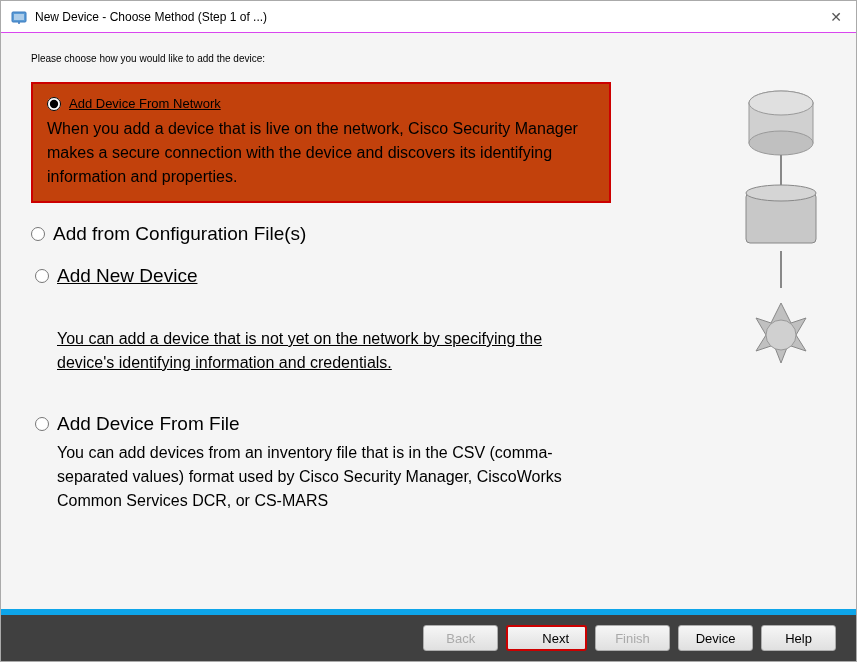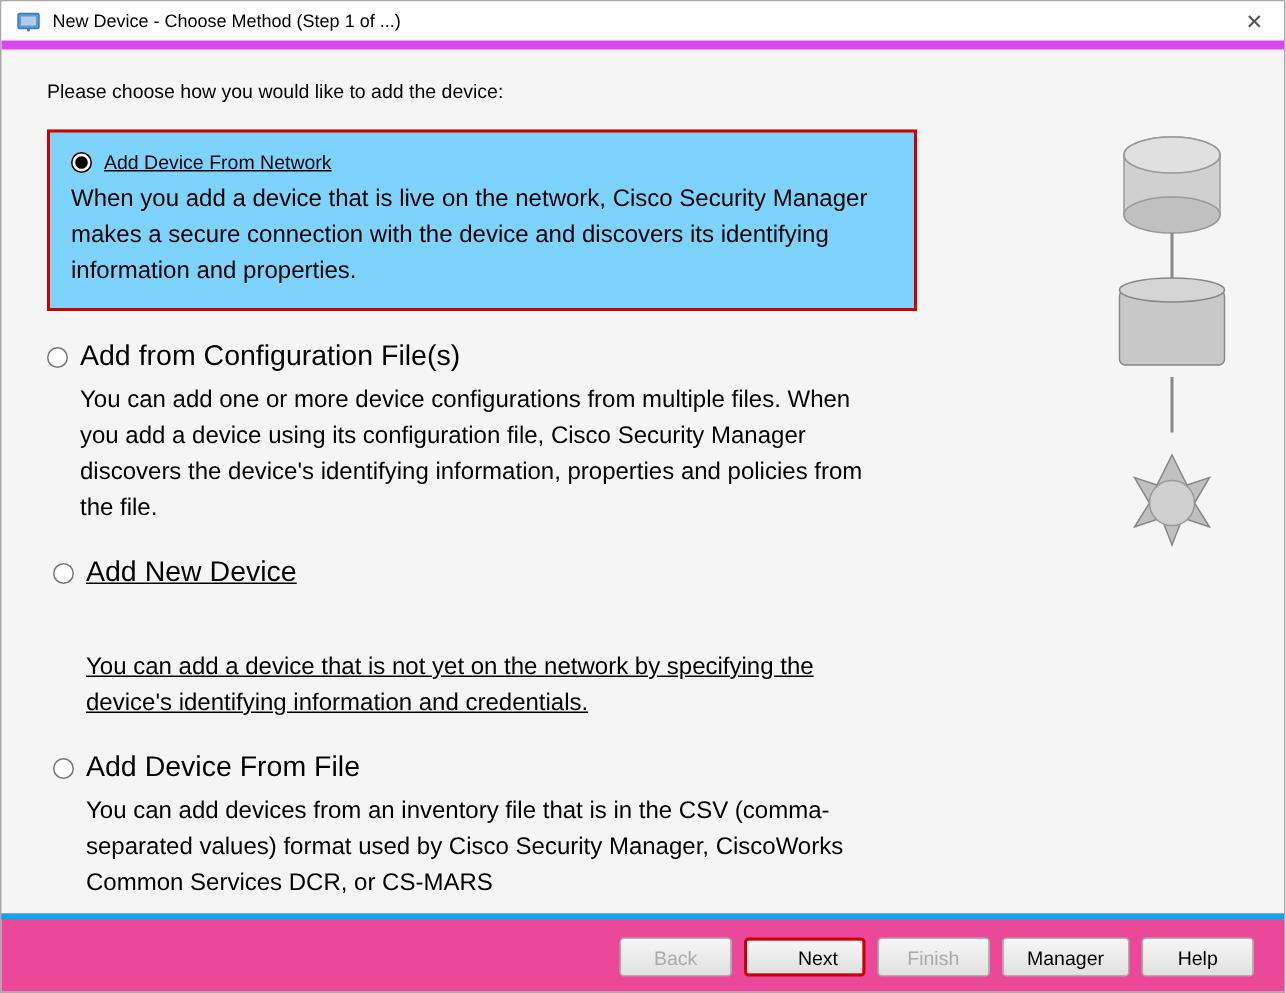--- a/index.html
+++ b/index.html
@@ -16,21 +16,21 @@
       width: 857px;
       height: 662px;
       background: #f5f5f5;
       border: 1px solid #aaa;
       box-shadow: 2px 2px 8px rgba(0,0,0,0.3);
       display: flex;
       flex-direction: column;
     }
     .titlebar {
       background: #fff;
-      border-bottom: 6px solid #d946ef;
+      border-bottom: 1px solid #d946ef;
       padding: 6px 10px;
       display: flex;
       align-items: center;
       justify-content: space-between;
       height: 32px;
     }
     .titlebar-left {
       display: flex;
       align-items: center;
       gap: 8px;
@@ -46,29 +46,29 @@
       padding: 0 4px;
       line-height: 1;
     }
     .content {
       flex: 1;
       padding: 20px 30px;
       overflow: auto;
       position: relative;
     }
     .instruction {
-      font-size: 13px;
+      font-size: 10px;
       color: #000;
       margin-bottom: 18px;
     }
     .option-box {
       border: 2px solid #c00;
       padding: 12px 14px;
       margin-bottom: 20px;
-      background: #7dd3fc;
+      background: #c2410c;
     }
     .option-box-plain {
       padding: 0 0 0 4px;
       margin-bottom: 20px;
     }
     .option-row {
       display: flex;
       align-items: center;
       gap: 8px;
       margin-bottom: 6px;
@@ -96,26 +96,26 @@
       accent-color: #000;
     }
     
     .net-diagram {
       position: absolute;
       right: 20px;
       top: 40px;
     }
     
     .footer {
-      border-top: 4px solid #0ea5e9;
-      background: #ec4899;
+      border-top: 6px solid #0ea5e9;
+      background: #404040;
       padding: 10px 20px;
       display: flex;
       justify-content: flex-end;
-      align-items: flex-end;
+      align-items: center;
       gap: 8px;
       height: 52px;
     }
     .btn {
       min-width: 75px;
       height: 26px;
       padding: 0 16px;
       font-size: 13px;
       border: 1px solid #adadad;
       background: linear-gradient(to bottom, #f6f6f6, #e0e0e0);
@@ -159,32 +159,31 @@
         <label for="opt_network" class="option-label">Add Device From Network</label>
       </div>
       <div class="option-desc">When you add a device that is live on the network, Cisco Security Manager makes a secure connection with the device and discovers its identifying information and properties.</div>
     </div>
 
     <div class="option-box-plain" style="max-width:580px; margin-left:0; padding-left:0;">
       <div class="option-row">
         <input type="radio" name="device-method" id="opt_config" style="">
         <label for="opt_config" class="option-label-plain">Add from Configuration File(s)</label>
       </div>
-      <div class="option-desc" style="padding-left:22px;">You can add one or more device configurations from multiple files. When you add a device using its configuration file, Cisco Security Manager discovers the device's identifying information, properties and policies from the file.</div>
     </div>
 
     <div class="option-box-plain" style="max-width:580px; margin-top:20px;text-decoration:underline;">
       <div class="option-row">
         <input type="radio" name="device-method" id="opt_new" style="">
         <label for="opt_new" class="option-label-plain">Add New Device</label>
       </div>
       <div class="option-desc" style="padding-left:22px;margin-top:40px;">You can add a device that is not yet on the network by specifying the device's identifying information and credentials.</div>
     </div>
 
-    <div class="option-box-plain" style="max-width:580px; margin-top:20px;">
+    <div class="option-box-plain" style="max-width:580px; margin-top:38px;">
       <div class="option-row">
         <input type="radio" name="device-method" id="opt_file" style="">
         <label for="opt_file" class="option-label-plain">Add Device From File</label>
       </div>
       <div class="option-desc" style="padding-left:22px;">
         <span>You can add devices from an inventory file that is in the CSV (comma-separated values) format used by Cisco Security Manager, CiscoWorks Common Services DCR, or CS-MARS</span>
       </div>
     </div>
 
     <div class="net-diagram">
@@ -205,16 +204,16 @@
         <polygon points="55,230 65,250 80,245 70,262 80,278 62,272 55,290 48,272 30,278 40,262 30,245 45,250" fill="#c0c0c0" stroke="#888" stroke-width="1"></polygon>
         <circle cx="55" cy="262" r="15" fill="#d0d0d0" stroke="#999" stroke-width="1"></circle>
       </svg>
     </div>
   </div>
 
   <div class="footer">
     <button class="btn" disabled="">Back</button>
     <button class="btn btn-highlighted">Next</button>
     <button class="btn" disabled="">Finish</button>
-    <button class="btn">Manager</button>
+    <button class="btn">Device</button>
     <button class="btn">Help</button>
   </div>
 </div>
 
 </body></html>

